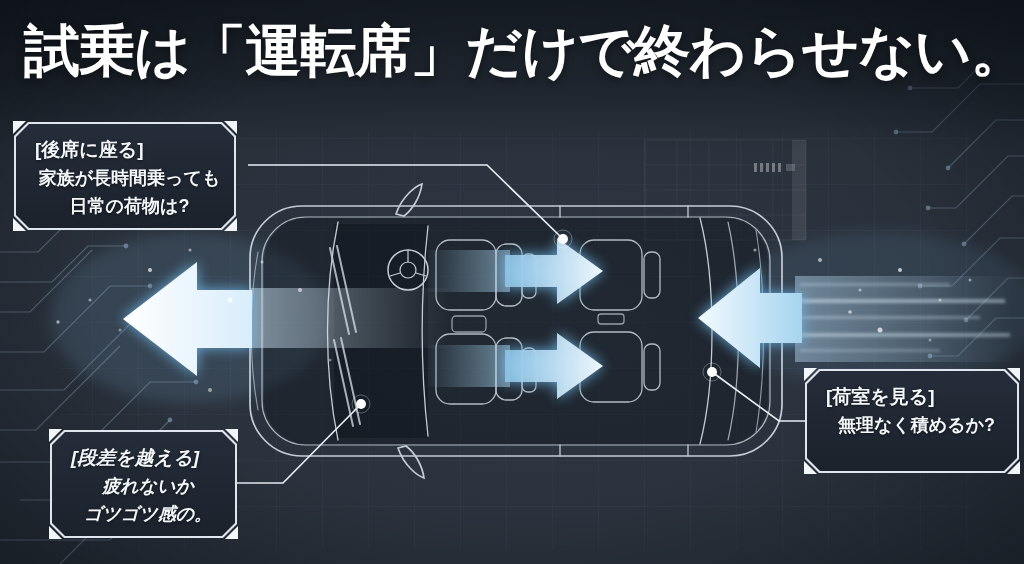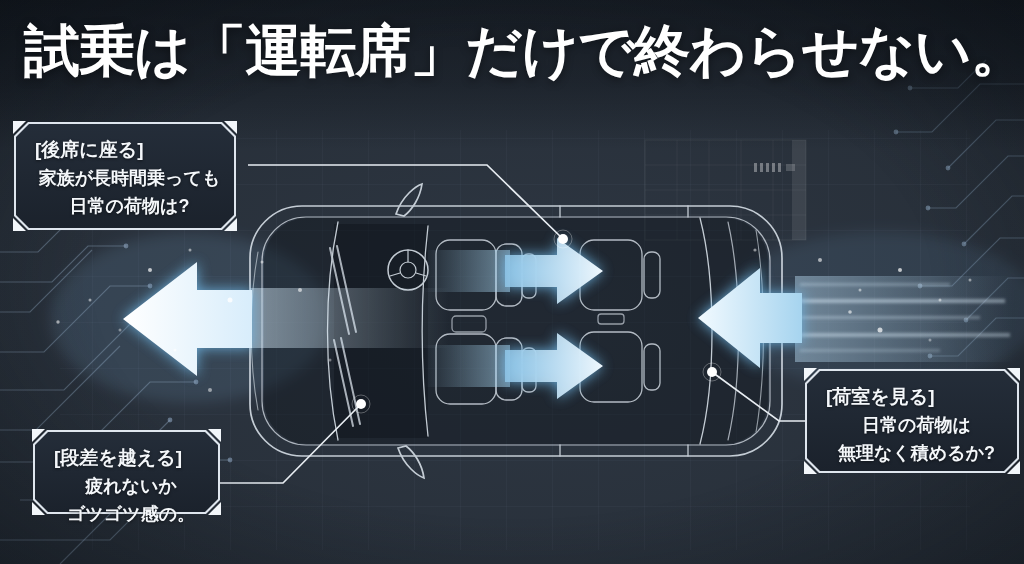--- a/index.html
+++ b/index.html
@@ -286,39 +286,38 @@
     <span class="corner tr"></span>
     <span class="corner bl"></span>
     <span class="corner br"></span>
     <div class="callout-text">
       <div class="callout-heading">[後席に座る]</div>
       <div class="callout-line">家族が長時間乗っても</div>
       <div class="callout-line">日常の荷物は?</div>
     </div>
   </div>
 
-  <div class="callout" style="left:33px;top:430px;width:187px;height:84px;">
+  <div class="callout" style="left:50px;top:430px;width:187px;height:108px;font-style:italic;">
     <div class="callout-frame"></div>
     <span class="corner tl"></span>
     <span class="corner tr"></span>
     <span class="corner bl"></span>
     <span class="corner br"></span>
     <div class="callout-text">
       <div class="callout-heading">[段差を越える]</div>
       <div class="callout-line">疲れないか</div>
       <div class="callout-line">ゴツゴツ感の。</div>
     </div>
   </div>
 
   <div class="callout" style="left:805px;top:369px;width:214px;height:104px;">
     <div class="callout-frame"></div>
     <span class="corner tl"></span>
     <span class="corner tr"></span>
     <span class="corner bl"></span>
     <span class="corner br"></span>
     <div class="callout-text">
       <div class="callout-heading">[荷室を見る]</div>
-      <div class="callout-line">日常の荷物は</div>
       <div class="callout-line">無理なく積めるか?</div>
     </div>
   </div>
 
 </div>
 
 </body></html>

